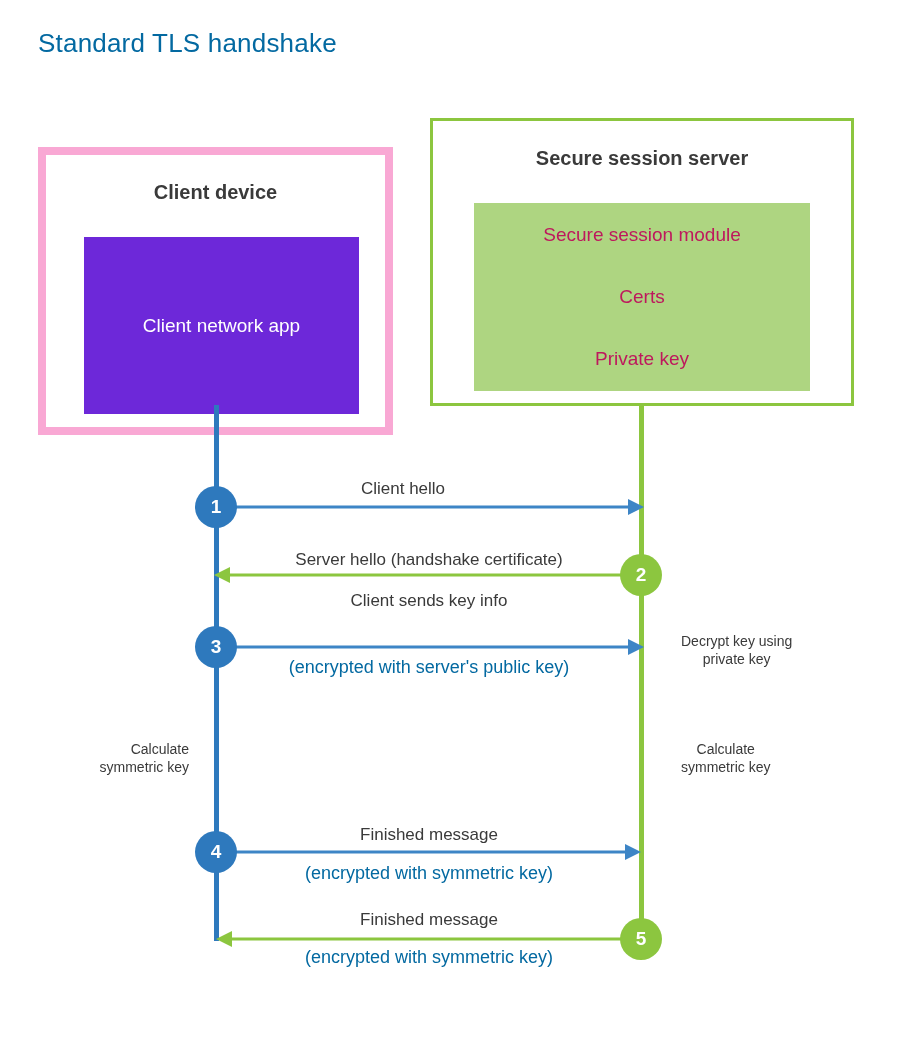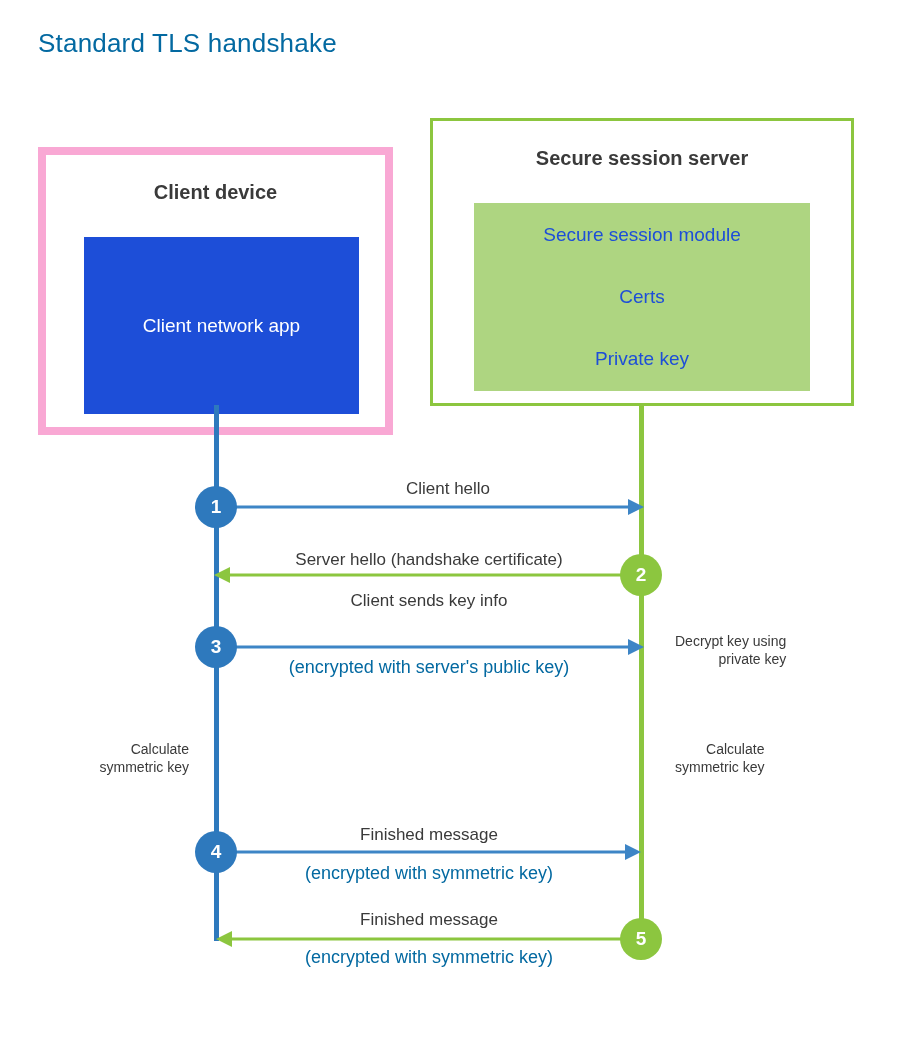--- a/index.html
+++ b/index.html
@@ -59,36 +59,36 @@
     color: #3a3a3a;
   }
 
   
   #client-app-block {
     position: absolute;
     left: 38px;
     top: 82px;
     width: 275px;
     height: 177px;
-    background: #1d4ed8;
+    background: #6d28d9;
     color: #ffffff;
     font-size: 19px;
     line-height: 27px;
     text-align: center;
     display: flex;
     align-items: center;
     justify-content: center;
   }
   .server-block {
     position: absolute;
     left: 41px;
     width: 336px;
     height: 64px;
     background: #aed581;
-    color: #1d4ed8;
+    color: #be185d;
     font-size: 19px;
     display: flex;
     align-items: center;
     justify-content: center;
   }
   #server-block-0 { top: 82px; }
   #server-block-1 { top: 144px; }
   #server-block-2 { top: 206px; }
 
   
@@ -139,21 +139,22 @@
     position: absolute;
     font-size: 14px;
     line-height: 18px;
     color: #3a3a3a;
     white-space: pre-line;
   }
   .annotation.right-align {
     text-align: right;
   }
   .annotation.left-align {
-    text-align: right;
+    text-align: center;
+    margin-left: 6px;
   }
 </style>
 </head>
 <body>
 
 <div id="diagram-title">Standard TLS handshake</div>
 
 <div id="client-device-box" class="participant-box">
   <div class="box-title">Client device</div>
   <div id="client-app-block">Client network app</div>
@@ -197,21 +198,21 @@
     <polygon points="216,939 232,931 232,947" fill="#8cc63f"></polygon>
   </g>
 </svg>
 
 <div class="step-circle blue" style="left:195px; top:486px;">1</div>
 <div class="step-circle green" style="left:620px; top:554px;">2</div>
 <div class="step-circle blue" style="left:195px; top:626px;">3</div>
 <div class="step-circle blue" style="left:195px; top:831px;">4</div>
 <div class="step-circle green" style="left:620px; top:918px;">5</div>
 
-<div class="msg-label" style="left:448px; top:479px;">Client hello</div>
+<div class="msg-label" style="left:403px; top:479px;">Client hello</div>
 
 <div class="msg-label" style="left:429px; top:550px;">Server hello (handshake certificate)</div>
 
 <div class="msg-label" style="left:429px; top:591px;">Client sends key info</div>
 <div class="msg-sub" style="left:429px; top:657px;">(encrypted with server's public key)</div>
 
 <div class="msg-label" style="left:429px; top:825px;">Finished message</div>
 <div class="msg-sub" style="left:429px; top:863px;">(encrypted with symmetric key)</div>
 
 <div class="msg-label" style="left:429px; top:910px;">Finished message</div>

